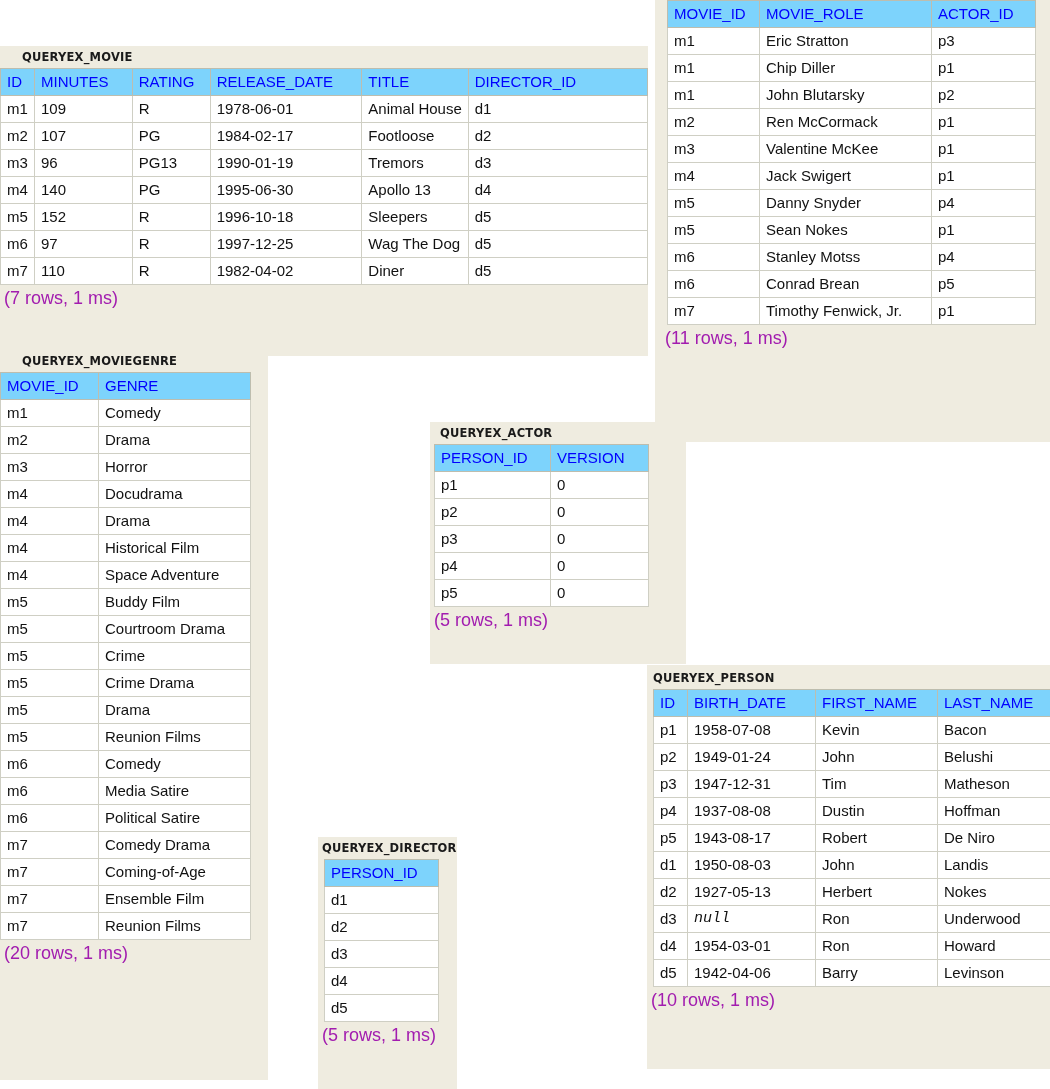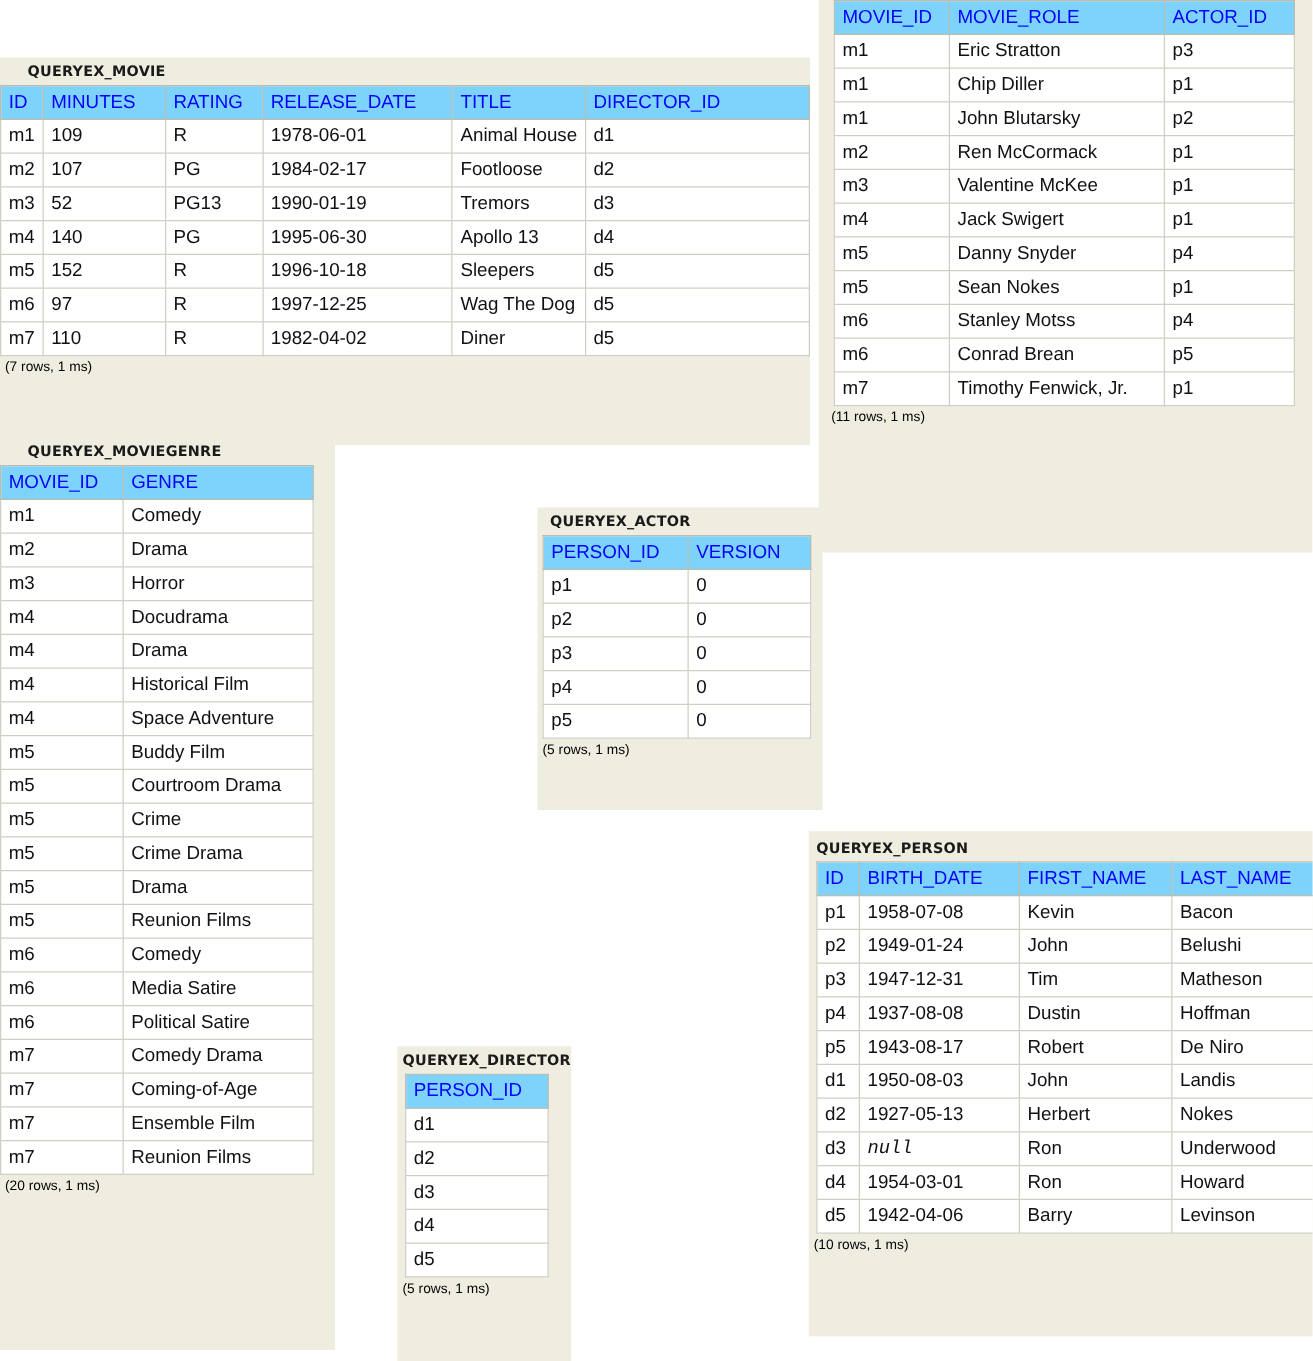--- a/index.html
+++ b/index.html
@@ -62,34 +62,34 @@
     font-family: "Liberation Sans", sans-serif;
     overflow: hidden;
   }
 
   table.rs td.nullval {
     font-style: italic;
     font-family: Liberation Mono, monospace;
   }
 
   .rowcount {
-    font-size: 11px;
-    color: #000000;
+    font-size: 18px;
+    color: #a21caf;
     padding: 3px 0 6px 4px;
     white-space: nowrap;
     font-family: "Liberation Sans", sans-serif;
   }
 
   .tbl-wrap { padding: 0; }
 
   
   #panel-movie      { left: 0px;   top: 26px;  width: 648px; height: 310px; margin-top: 20px; }
   #panel-movierole  { left: 655px; top: 0px;   width: 395px; height: 442px; }
   #panel-moviegenre { left: 0px;   top: 350px; width: 268px; height: 730px; }
-  #panel-actor      { left: 430px; top: 406px; width: 228px; height: 242px; }
+  #panel-actor      { left: 430px; top: 422px; width: 256px; height: 242px; }
   #panel-person     { left: 647px; top: 665px; width: 435px; height: 404px; }
   #panel-director   { left: 318px; top: 837px; width: 139px; height: 252px; }
 
   #panel-movie .panel-title      { padding-left: 22px; }
   #panel-movierole .panel-title  { padding-left: 4px; padding-top: 8px; }
   #panel-moviegenre .panel-title { padding-left: 22px; }
   #panel-actor .panel-title      { padding-left: 10px; }
   #panel-person .panel-title     { padding-left: 6px; padding-top: 6px; }
   #panel-director .panel-title   { padding-left: 4px; }
 
@@ -140,21 +140,21 @@
           <tr>
             <td>m2</td>
             <td>107</td>
             <td>PG</td>
             <td>1984-02-17</td>
             <td>Footloose</td>
             <td>d2</td>
           </tr>
           <tr>
             <td>m3</td>
-            <td>52</td>
+            <td>96</td>
             <td>PG13</td>
             <td>1990-01-19</td>
             <td>Tremors</td>
             <td>d3</td>
           </tr>
           <tr>
             <td>m4</td>
             <td>140</td>
             <td>PG</td>
             <td>1995-06-30</td>

